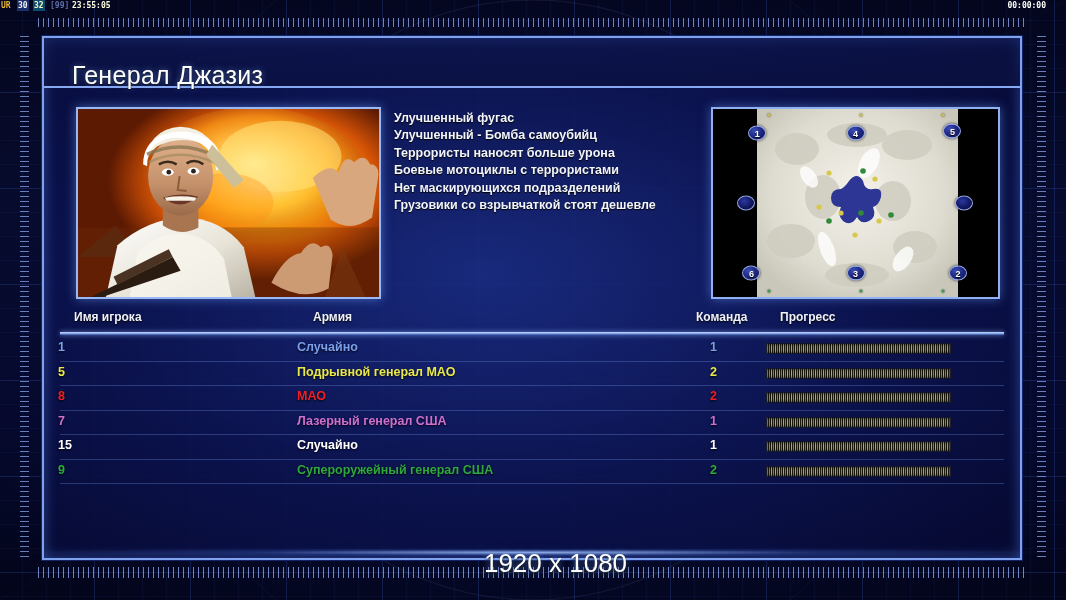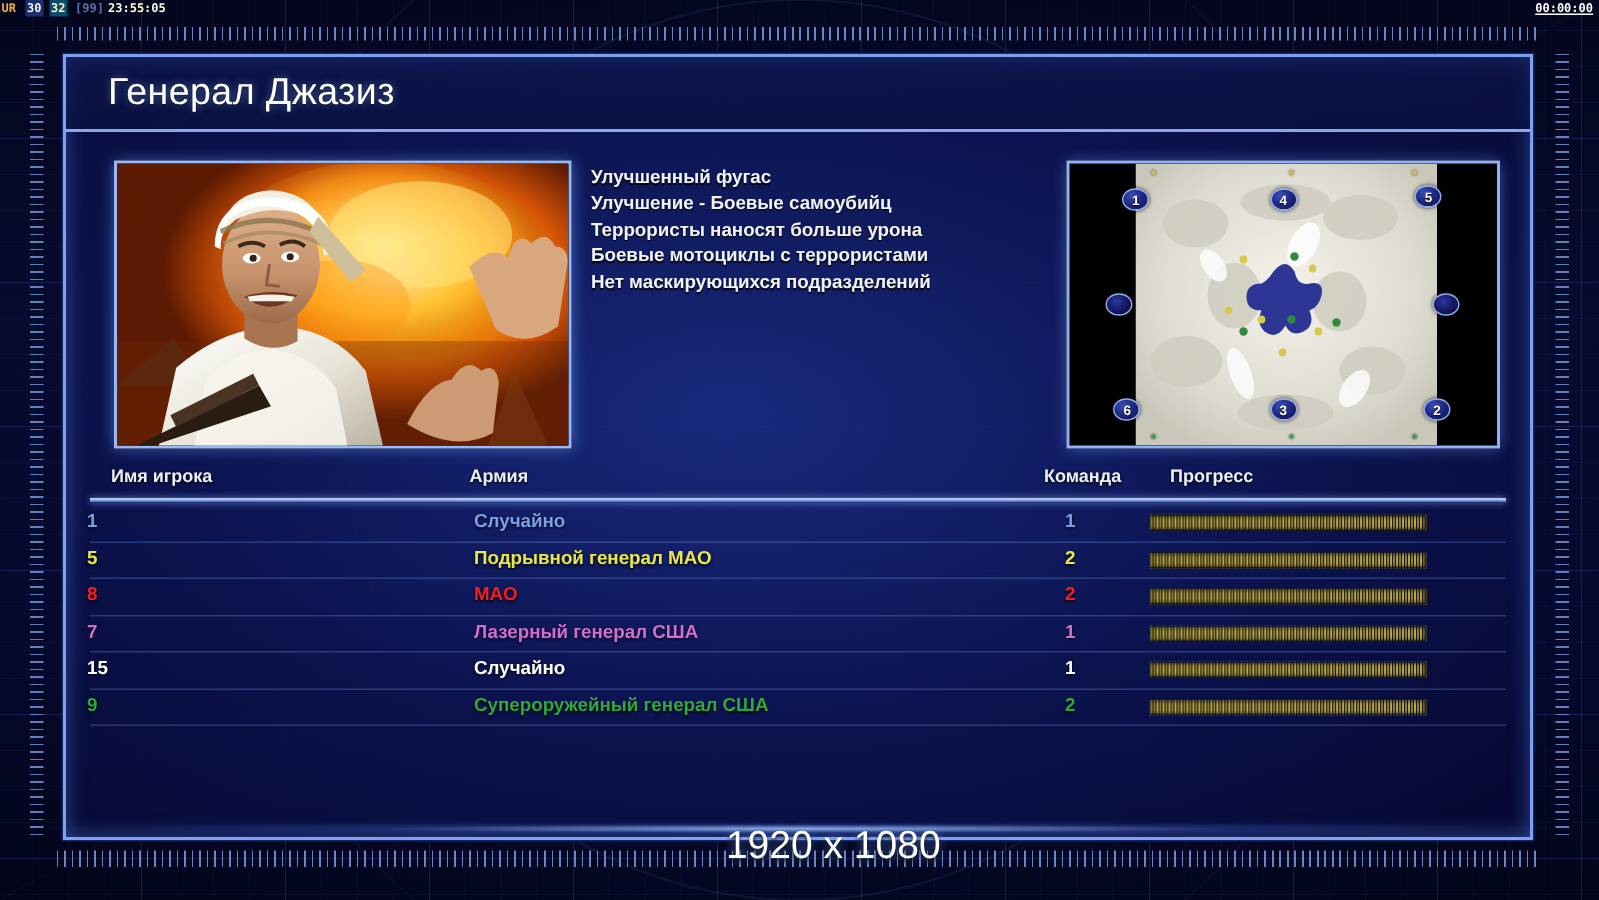--- a/index.html
+++ b/index.html
@@ -31,21 +31,21 @@
     position:absolute; top:0; left:0; width:1066px; height:11px;
     font-family:"DejaVu Sans Mono", monospace; font-size:8px; line-height:11px;
     letter-spacing:0px; z-index:40;
   }
   .topbar .seg { position:absolute; top:0; white-space:nowrap; }
   .tb-ur    { left:1px;  color:#e8b33a; font-weight:bold; }
   .tb-a     { left:17px; color:#f2f2f2; font-weight:bold; background:#1b2f6e; padding:0 1px; }
   .tb-b     { left:33px; color:#f5f5c0; font-weight:bold; background:#0c4a6e; padding:0 1px; }
   .tb-br    { left:50px; color:#5f6fa8; font-weight:bold; }
   .tb-time  { left:72px; color:#fdfde0; font-weight:bold; }
-  .tb-right { right:4px; color:#ffffff; font-weight:bold;text-decoration:underline; }
+  .tb-right { right:20px; color:#ffffff; font-weight:bold; }
 
   
   .hud-frame { position:absolute; left:20px; top:18px; width:1026px; height:560px; z-index:5; }
   .ruler { position:absolute; background-repeat:repeat; opacity:.85; }
   .ruler-top {
     left:18px; top:0; right:18px; height:9px;
     background-image:repeating-linear-gradient(to right,
       rgba(150,180,255,.85) 0 1px, rgba(0,0,0,0) 1px 5px);
   }
   .ruler-bottom {
@@ -71,21 +71,21 @@
     box-shadow: 0 0 0 1px rgba(20,40,110,.9), 0 0 14px rgba(90,140,255,.45) inset;
     background:
       radial-gradient(ellipse 700px 380px at 45% 45%, rgba(26,44,132,.85) 0%, rgba(12,20,82,.9) 55%, rgba(6,10,52,.95) 100%);
   }
   .title-bar {
     position:relative; height:50px;
     border-bottom:2px solid #88a8f2;
     background:linear-gradient(180deg, rgba(14,22,78,.55) 0%, rgba(10,16,62,.75) 100%);
   }
   .title-bar .title {
-    position:absolute; left:28px; top:9px;
+    position:absolute; left:28px; top:23px;
     font-size:25px; color:#ffffff; font-weight:400;
     text-shadow:0 0 6px rgba(130,180,255,.55), 0 1px 2px #000;
     letter-spacing:.3px;
   }
 
   
   .content { position:relative; height:222px; }
 
   .portrait-wrap {
     position:absolute; left:32px; top:19px; width:305px; height:192px;
@@ -138,21 +138,21 @@
   }
   .tbody { position:absolute; left:0; right:0; top:27px; bottom:4px; }
   .row { position:relative; height:24.5px; }
   .row .rline {
     position:absolute; left:16px; right:16px; bottom:0; height:1px;
     background:rgba(120,155,240,.30);
   }
   .cell { position:absolute; top:3px; font-size:12.5px; font-weight:bold; white-space:nowrap;
           text-shadow:0 1px 2px rgba(0,0,0,.85); }
   .c-name { left:14px; }
-  .c-army { left:253px;margin-left:19px; }
+  .c-army { left:253px; }
   .c-team { left:666px; }
   .bar {
     position:absolute; left:722px; top:6px; width:185px; height:11px;
     border:1px solid rgba(12,16,40,.9);
     background:
       repeating-linear-gradient(90deg,
         #b9a94a 0px, #b9a94a 1px,
         #1d1a0c 1px, #1d1a0c 2px,
         #8e8138 2px, #8e8138 3px,
         #141308 3px, #141308 4px);
@@ -270,24 +270,25 @@
         <path d="M238 70 q16 -16 26 -6 q6 -20 16 -10 q10 -10 16 2 q10 0 8 14 l-6 40 q-22 16 -42 2 Z" fill="#d9a77e"></path>
         <path d="M196 176 q14 -28 30 -30 q10 -16 20 -6 q10 -6 12 8 l-4 34 q-26 14 -58 -6 Z" fill="#cc9b74"></path>
 
         <path d="M10 192 L96 150 L104 164 L20 192 Z" fill="#2b1c12"></path>
         <path d="M36 170 L92 142 L96 150 L40 178 Z" fill="#4a3322"></path>
       </svg>
     </div>
 
     <div class="desc">
       <div>Улучшенный фугас</div>
-      <div>Улучшение - Боевые самоубийц</div>
+      <div>Улучшенный - Бомба самоубийц</div>
       <div>Террористы наносят больше урона</div>
       <div>Боевые мотоциклы с террористами</div>
       <div>Нет маскирующихся подразделений</div>
+      <div>Грузовики со взрывчаткой стоят дешевле</div>
     </div>
 
     <div class="minimap-wrap">
       <svg class="minimap" viewBox="0 0 201 188" preserveAspectRatio="none">
         <defs>
           <radialGradient id="snow" cx="50%" cy="45%" r="62%">
             <stop offset="0%" stop-color="#f4f2ea"></stop>
             <stop offset="70%" stop-color="#dedbd0"></stop>
             <stop offset="100%" stop-color="#c9c6ba"></stop>
           </radialGradient>

